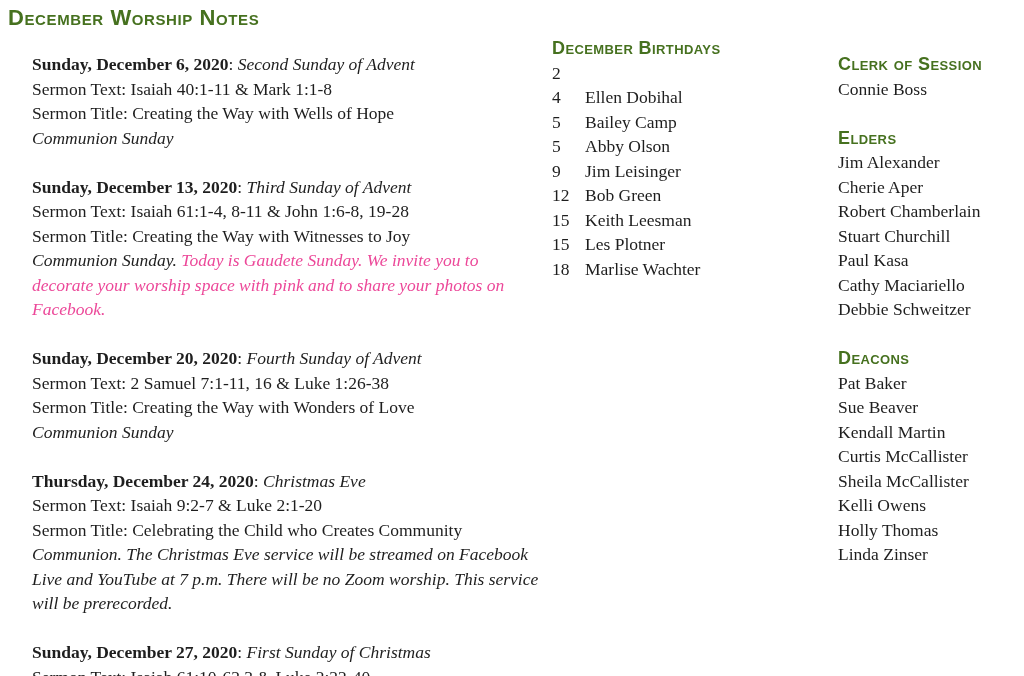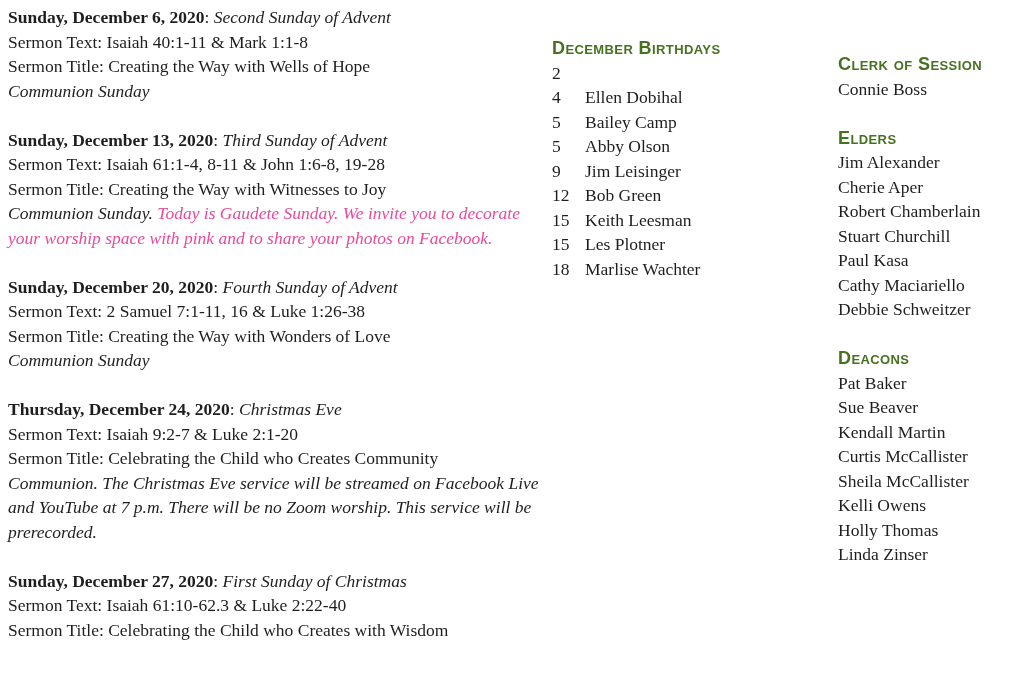--- a/index.html
+++ b/index.html
@@ -32,21 +32,21 @@
   .sub-heading {
     font-family: "Liberation Sans", sans-serif;
     font-variant: small-caps;
     font-weight: bold;
     font-size: 18px;
     line-height: 24.5px;
     letter-spacing: 0.4px;
     color: #46711f;
     white-space: nowrap;
   }
-  .entry { margin-bottom: 24.5px; }
+  .entry { margin-bottom: 24.5px; margin-left: 24px; }
   .entry:last-child { margin-bottom: 0; }
   .line { line-height: 24.5px; }
   .date { font-weight: bold; }
   .occasion { font-style: italic; }
   .note-black { font-style: italic; }
   .note-pink  { font-style: italic; color: #ec4899; }
 
   .brow { display: flex; line-height: 24.5px; }
   .bday { width: 33px; flex: 0 0 33px; }
   .bname { flex: 1; }
@@ -54,20 +54,21 @@
   .group { margin-bottom: 24.5px; }
   .group:last-child { margin-bottom: 0; }
   .pname { line-height: 24.5px; }
 </style>
 </head>
 <body>
 
 <div>
 
   <section class="col col-left">
+    <h1 class="main-heading">December Worship Notes</h1>
 
     <div class="entry">
       <p class="line"><span class="date">Sunday, December 6, 2020</span><span class="sep">: </span><span class="occasion">Second Sunday of Advent</span></p>
       <p class="line">Sermon Text: Isaiah 40:1-11 &amp; Mark 1:1-8</p>
       <p class="line">Sermon Title: Creating the Way with Wells of Hope</p>
       <p class="line"><span class="note-black">Communion Sunday</span><span class="note-pink"></span></p>
     </div>
 
     <div class="entry">
       <p class="line"><span class="date">Sunday, December 13, 2020</span><span class="sep">: </span><span class="occasion">Third Sunday of Advent</span></p>

